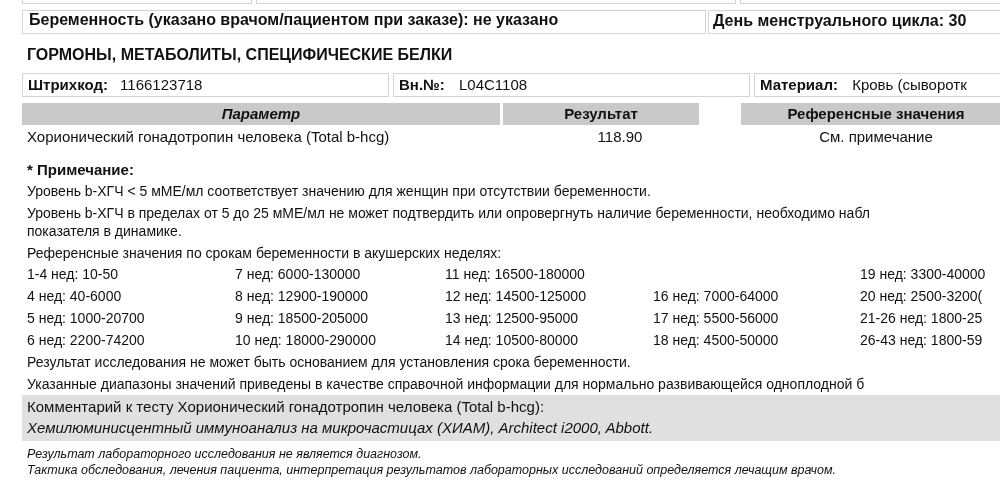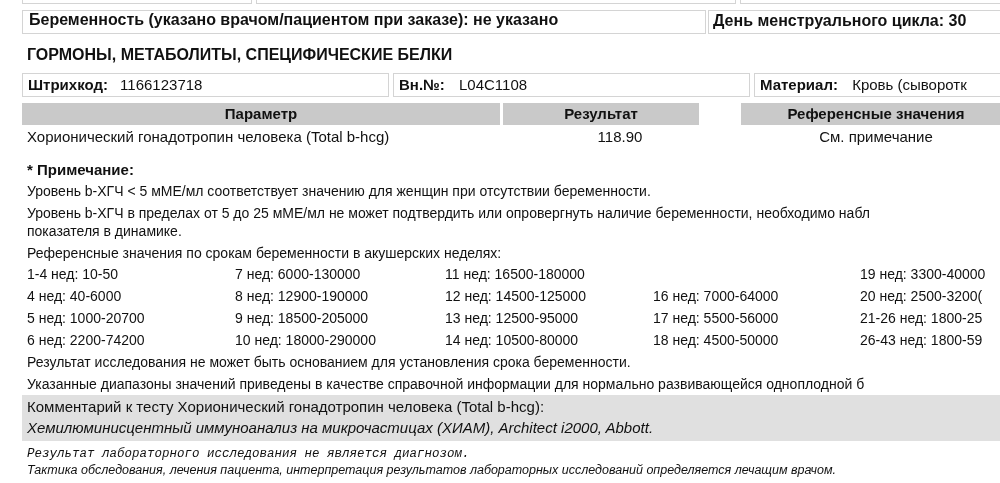--- a/index.html
+++ b/index.html
@@ -42,21 +42,21 @@
 </div>
 <div class="abs box f15 row-line" style="left:393px; top:73px; width:357px; height:24px; padding:2px 5px;">
   <span class="bold">Вн.№:</span>
   <span style="margin-left:10px;">L04C1108</span>
 </div>
 <div class="abs box f15 row-line" style="left:754px; top:73px; width:260px; height:24px; padding:2px 5px;">
   <span class="bold">Материал:</span>
   <span style="margin-left:10px;">Кровь (сыворотк</span>
 </div>
 
-<div class="abs gray bold f15 center" style="left:22px; top:103px; width:478px; height:22px; line-height:22px;">
+<div class="abs gray bold f15 center" style="left:22px; top:103px; width:478px; height:22px; line-height:22px;font-style:italic;">
   <span>Параметр</span>
 </div>
 <div class="abs gray bold f15 center" style="left:503px; top:103px; width:196px; height:22px; line-height:22px;">
   <span>Результат</span>
 </div>
 <div class="abs gray bold f15 center" style="left:741px; top:103px; width:270px; height:22px; line-height:22px;">
   <span>Референсные значения</span>
 </div>
 
 <div class="abs f15 row-line" style="left:0; top:126px; width:961px; height:22px;">
@@ -97,14 +97,14 @@
 </div>
 
 <div class="abs f14 row-line" style="left:27px; top:354px;">Результат исследования не может быть основанием для установления срока беременности.</div>
 <div class="abs f14 row-line" style="left:27px; top:376px;">Указанные диапазоны значений приведены в качестве справочной информации для нормально развивающейся одноплодной б</div>
 
 <div class="abs lightgray" style="left:22px; top:395px; width:990px; height:46px;">
   <div class="abs f15 row-line" style="left:5px; top:3px;">Комментарий к тесту Хорионический гонадотропин человека (Total b-hcg):</div>
   <div class="abs f15 row-line" style="left:5px; top:24px; font-style:italic;">Хемилюминисцентный иммуноанализ на микрочастицах (ХИАМ), Architect i2000, Abbott.</div>
 </div>
 
-<div class="abs f12 row-line" style="left:27px; top:447px; font-style:italic;font-family:Liberation Mono, monospace;">Результат лабораторного исследования не является диагнозом.</div>
+<div class="abs f12 row-line" style="left:27px; top:447px; font-style:italic;">Результат лабораторного исследования не является диагнозом.</div>
 <div class="abs f12 row-line" style="left:27px; top:463px; font-style:italic;">Тактика обследования, лечения пациента, интерпретация результатов лабораторных исследований определяется лечащим врачом.</div>
 
 </body></html>

